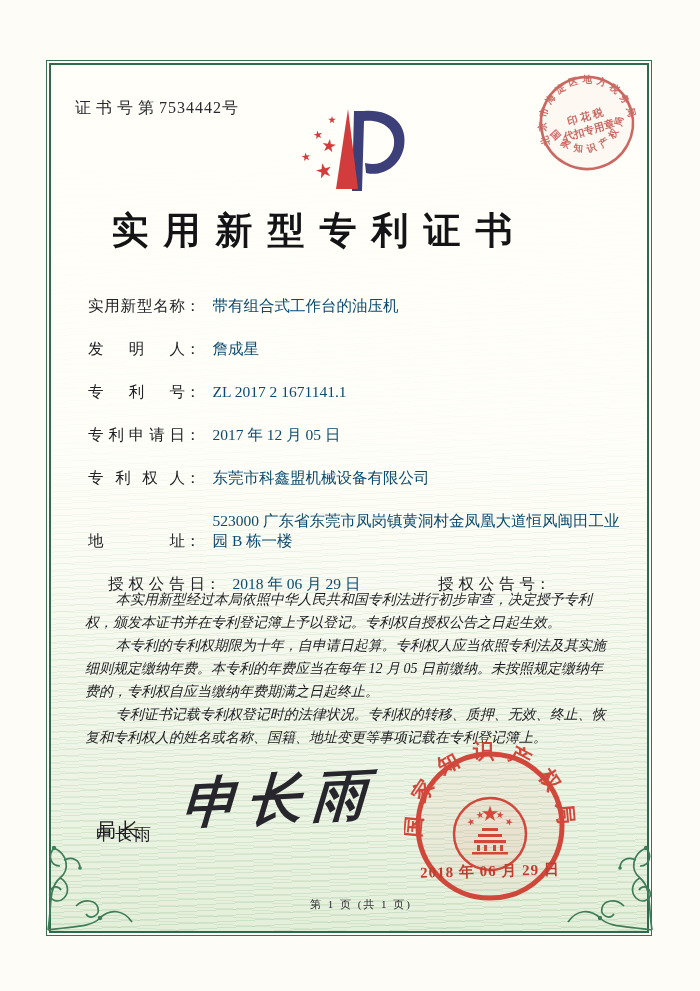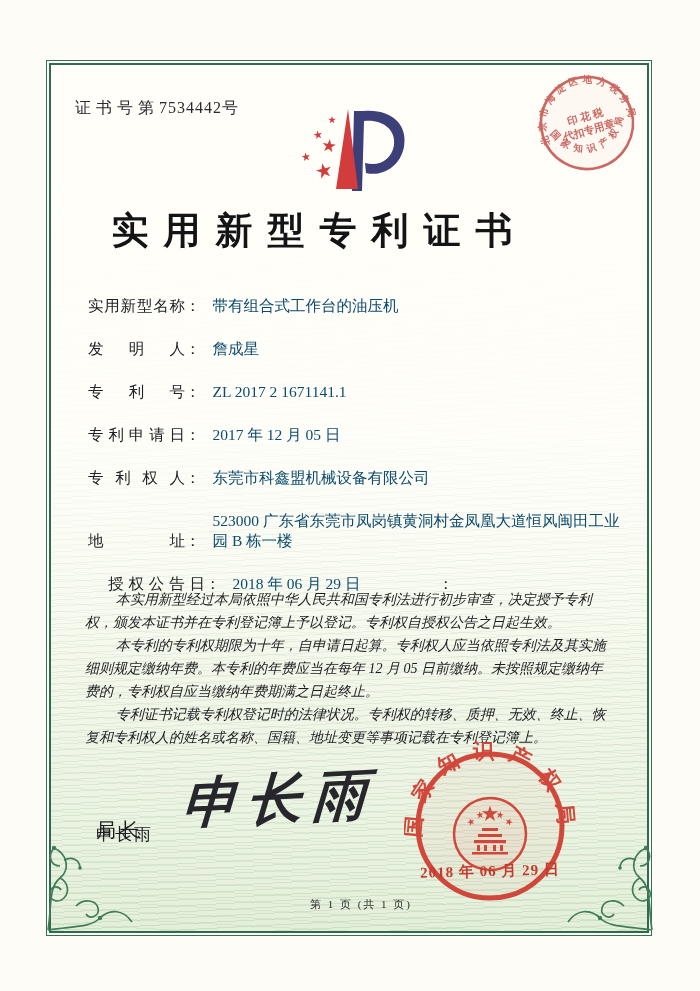--- a/index.html
+++ b/index.html
@@ -207,20 +207,21 @@
         <span class="fcolon">：</span>
         <span class="fvalue" style="width:420px;flex:0 0 420px;">523000 广东省东莞市凤岗镇黄洞村金凤凰大道恒风闽田工业园 B 栋一楼</span>
     </div>
     <div class="grant-row">
       <div class="grant-left">
         <span class="flabel">授权公告日</span>
           <span class="fcolon">：</span>
           <span class="fvalue">2018 年 06 月 29 日</span>
       </div>
       <div class="grant-right">
+        <span class="flabel">授权公告号</span>
           <span class="fcolon">：</span>
       </div>
     </div>
   </div>
 
   <div class="body-text">
     <p>本实用新型经过本局依照中华人民共和国专利法进行初步审查，决定授予专利权，颁发本证书并在专利登记簿上予以登记。专利权自授权公告之日起生效。</p>
     <p>本专利的专利权期限为十年，自申请日起算。专利权人应当依照专利法及其实施细则规定缴纳年费。本专利的年费应当在每年 12 月 05 日前缴纳。未按照规定缴纳年费的，专利权自应当缴纳年费期满之日起终止。</p>
     <p>专利证书记载专利权登记时的法律状况。专利权的转移、质押、无效、终止、恢复和专利权人的姓名或名称、国籍、地址变更等事项记载在专利登记簿上。</p>
   </div>

